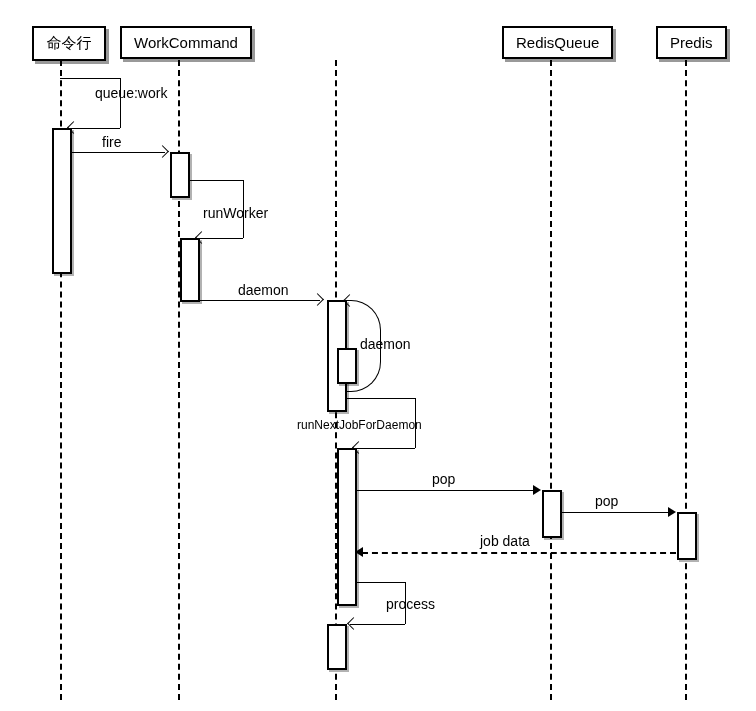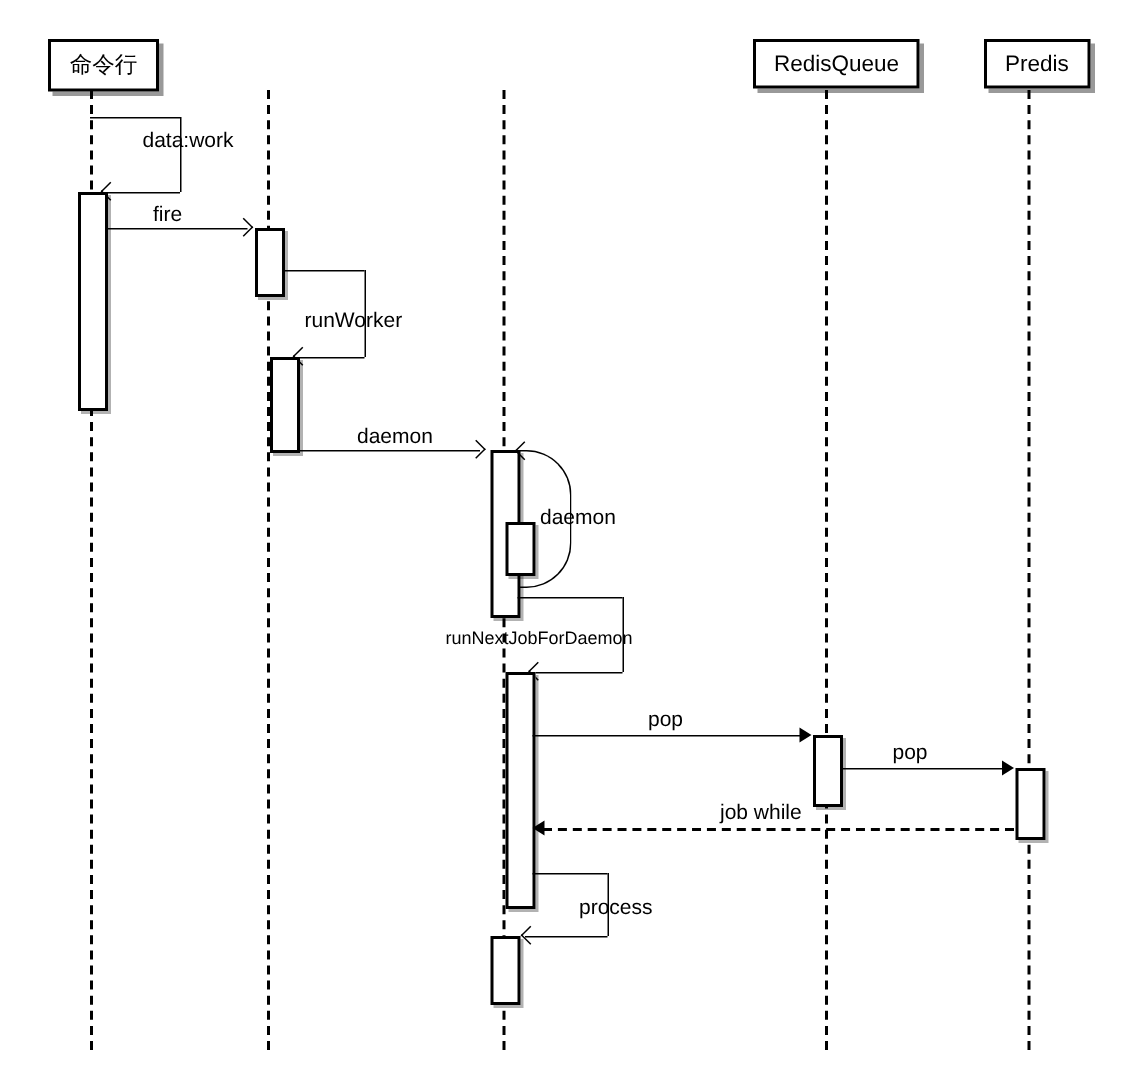--- a/index.html
+++ b/index.html
@@ -16,34 +16,35 @@
   .arrow-head-open-l{position:absolute;width:8px;height:8px;border-left:1.5px solid #000;border-bottom:1.5px solid #000;transform:rotate(45deg)}
   .arrow-head-open-r{position:absolute;width:8px;height:8px;border-right:1.5px solid #000;border-top:1.5px solid #000;transform:rotate(45deg)}
   .self-loop{position:absolute;border:1.5px solid #000;border-left:none;border-radius:0 30px 30px 0}
 </style>
 </head>
 <body>
 
 <div class="canvas">
 
   <div class="participant-box" style="left:32px;min-width:46px"><span>命令行</span></div>
+  <div class="participant-box" style="left:120px"><span>WorkCommand</span></div>
   <div class="participant-box" style="left:502px"><span>RedisQueue</span></div>
   <div class="participant-box" style="left:656px"><span>Predis</span></div>
 
   <div class="lifeline" style="left:60px"></div>
   <div class="lifeline" style="left:178px"></div>
   <div class="lifeline" style="left:335px"></div>
   <div class="lifeline" style="left:550px"></div>
   <div class="lifeline" style="left:685px"></div>
 
   <div class="arrow-line" style="left:60px;top:78px;width:60px"></div>
   <div class="arrow-v" style="left:120px;top:78px;height:50px"></div>
   <div class="arrow-line" style="left:70px;top:128px;width:50px"></div>
   <div class="arrow-head-open-l" style="left:69px;top:123px"></div>
-  <div class="msg-label" style="left:95px;top:85px">data:work</div>
+  <div class="msg-label" style="left:95px;top:85px">queue:work</div>
 
   <div class="activation" style="left:52px;top:128px;height:142px"></div>
 
   <div class="arrow-line" style="left:70px;top:152px;width:95px"></div>
   <div class="arrow-head-open-r" style="left:158px;top:147px"></div>
   <div class="msg-label" style="left:102px;top:134px">fire</div>
 
   <div class="activation" style="left:170px;top:152px;height:42px"></div>
 
   <div class="arrow-line" style="left:188px;top:180px;width:55px"></div>
@@ -81,21 +82,21 @@
   <div class="activation" style="left:542px;top:490px;height:44px"></div>
 
   <div class="arrow-line" style="left:560px;top:512px;width:110px"></div>
   <div class="arrow-head-r" style="left:668px;top:507px"></div>
   <div class="msg-label" style="left:595px;top:493px">pop</div>
 
   <div class="activation" style="left:677px;top:512px;height:44px"></div>
 
   <div class="arrow-dash" style="left:362px;top:552px;width:314px"></div>
   <div class="arrow-head-l" style="left:355px;top:547px"></div>
-  <div class="msg-label" style="left:480px;top:533px">job while</div>
+  <div class="msg-label" style="left:480px;top:533px">job data</div>
 
   <div class="arrow-line" style="left:355px;top:582px;width:50px"></div>
   <div class="arrow-v" style="left:405px;top:582px;height:42px"></div>
   <div class="arrow-line" style="left:350px;top:624px;width:55px"></div>
   <div class="arrow-head-open-l" style="left:349px;top:619px"></div>
   <div class="msg-label" style="left:386px;top:596px">process</div>
 
   <div class="activation" style="left:327px;top:624px;height:42px"></div>
 
 </div>

